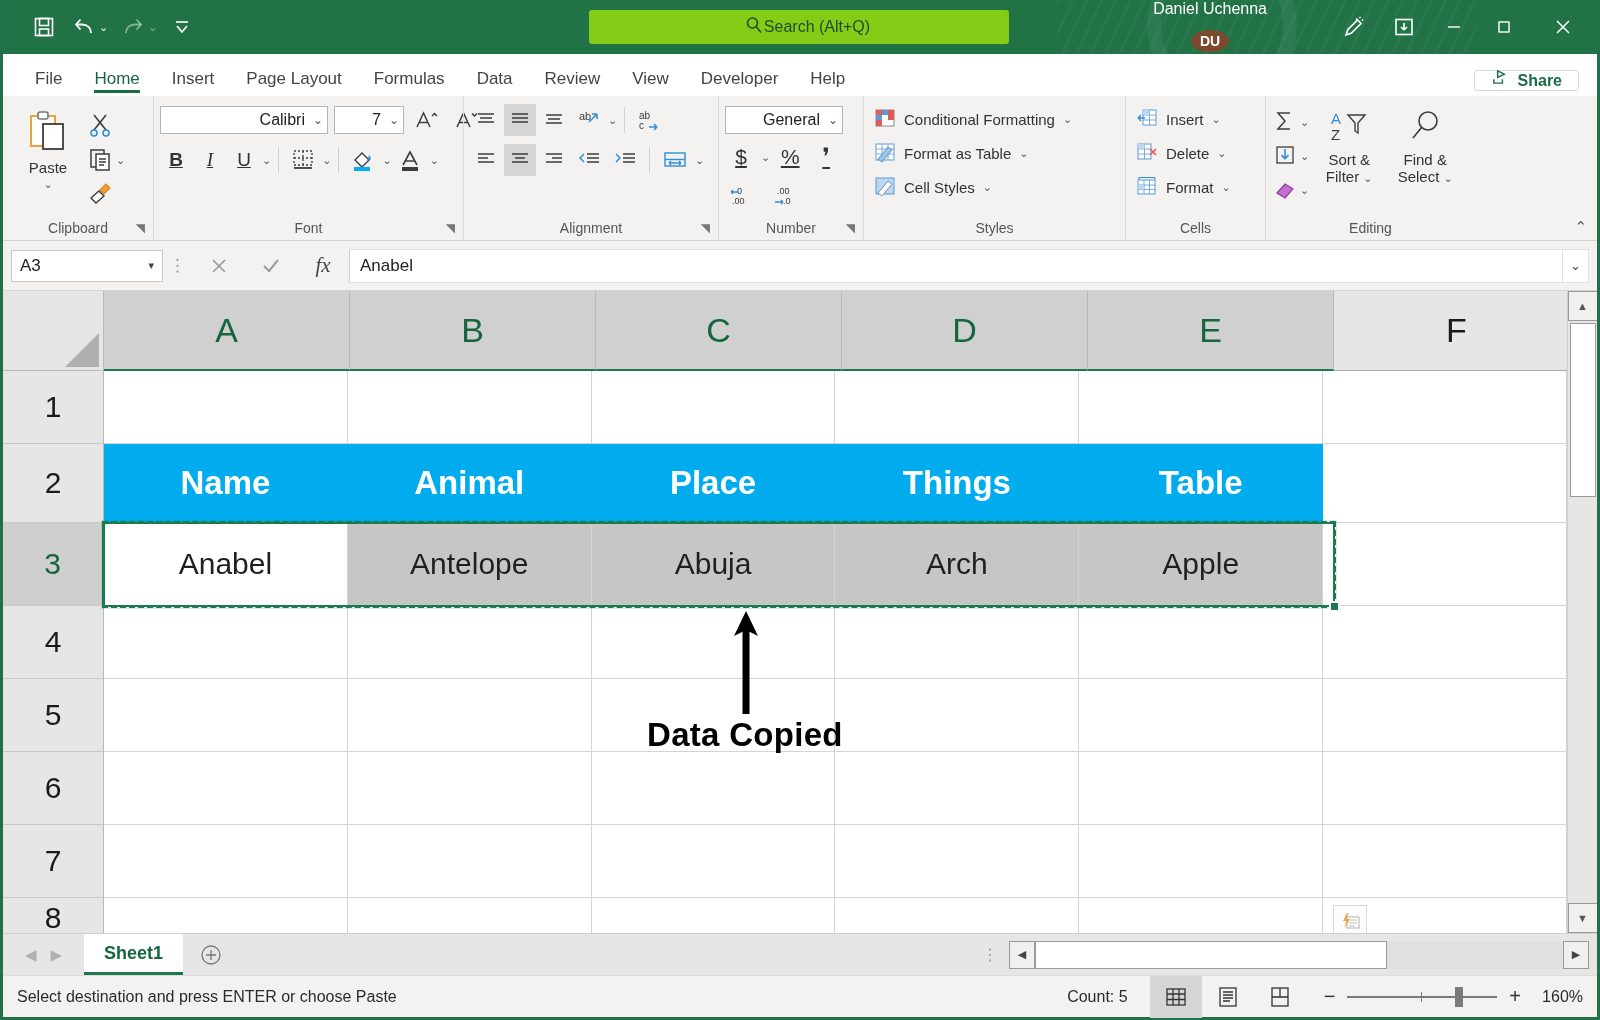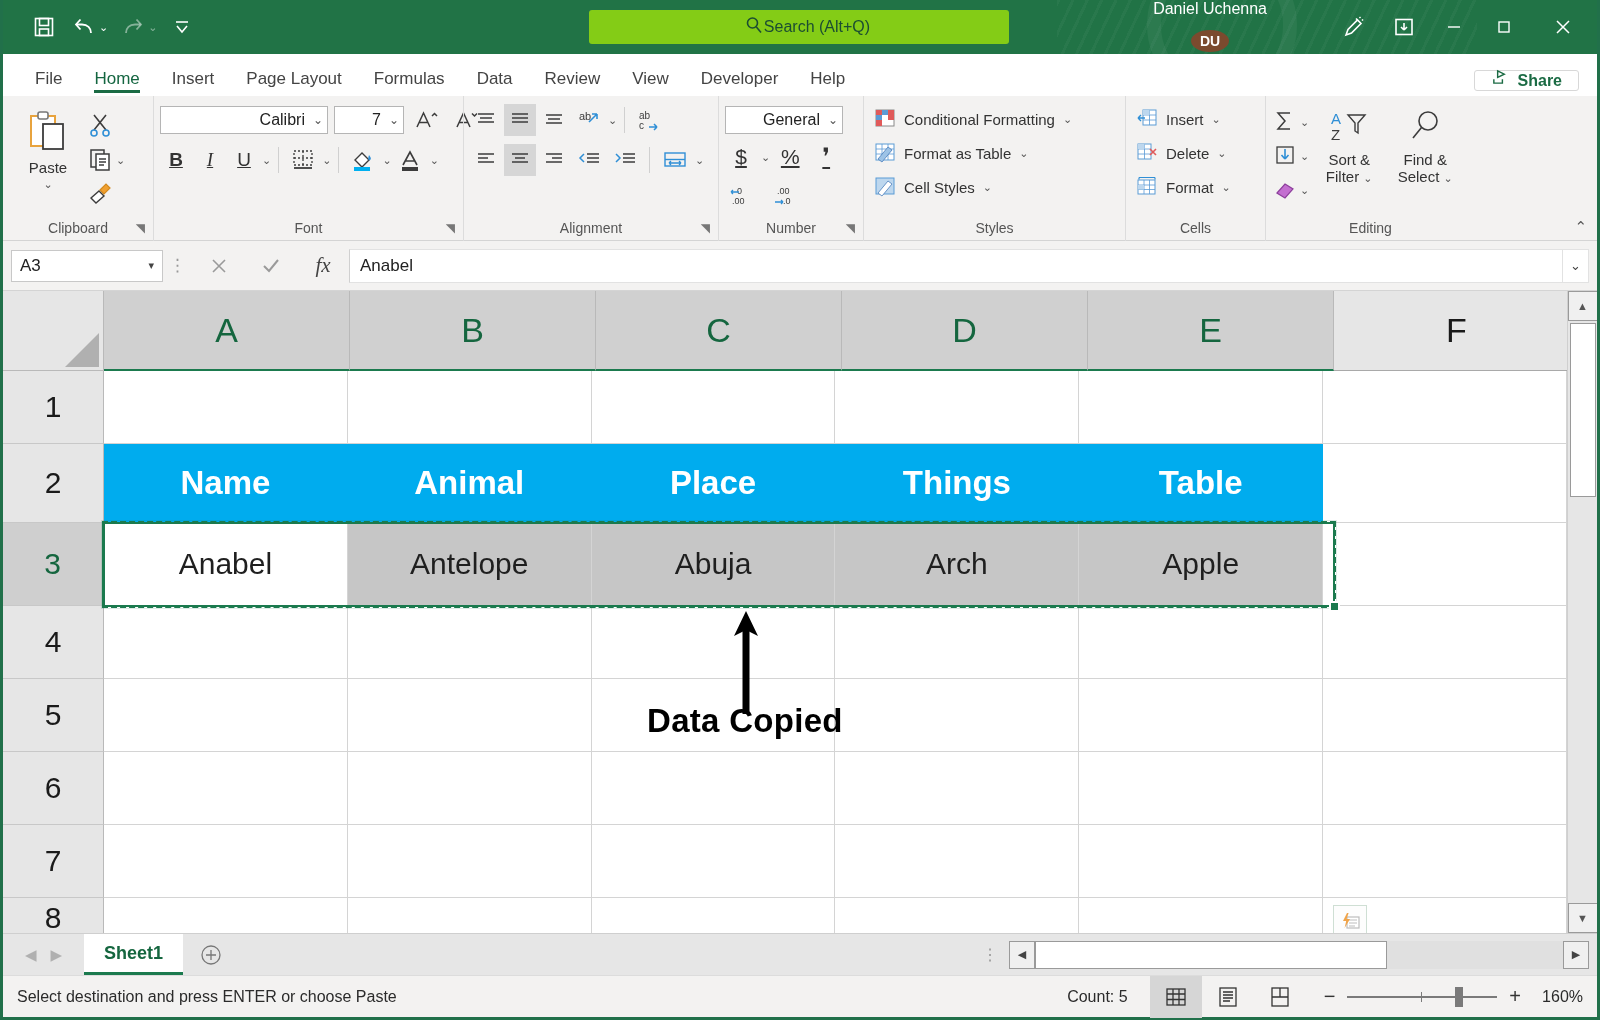--- a/index.html
+++ b/index.html
@@ -945,21 +945,21 @@
           <rect x="9" y="7" width="12" height="11" fill="#fff" stroke="#bdbdbd" stroke-width="1.2"></rect>
           <path d="M11 10h8M11 13h8M11 16h6" stroke="#bdbdbd" stroke-width="1.1"></path>
           <path d="M9 3l-4 8h3.2l-1.6 7 5.4-9H8.6L10.6 3z" fill="#f0a44a"></path>
         </svg>
       </div>
 
       <svg class="anno-arrow" style="left:728px; top:315px;" width="30" height="110" viewBox="0 0 30 110">
         <path d="M15 108V22" stroke="#000" stroke-width="7"></path>
         <path d="M15 5 L3 30 L15 24 L27 30 Z" fill="#000"></path>
       </svg>
-      <div class="anno-text" style="left:644px; top:411px;">Data Copied</div>
+      <div class="anno-text" style="left:644px; top:425px;">Data Copied</div>
     </div>
 
     <div class="vsb">
       <div class="vsb-arrow">▲</div>
       <div class="vsb-thumb"></div>
       <div class="vsb-arrow bot">▼</div>
     </div>
   </div>
 
   <div class="tabbar2">

